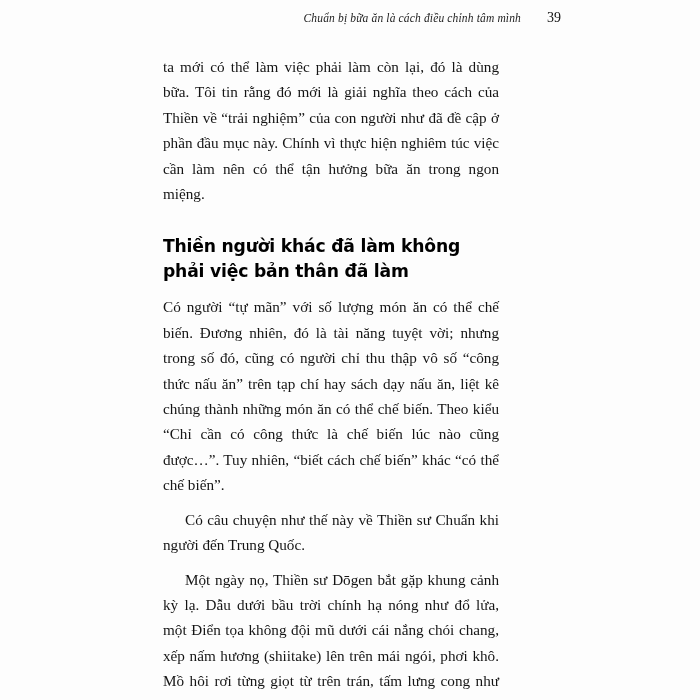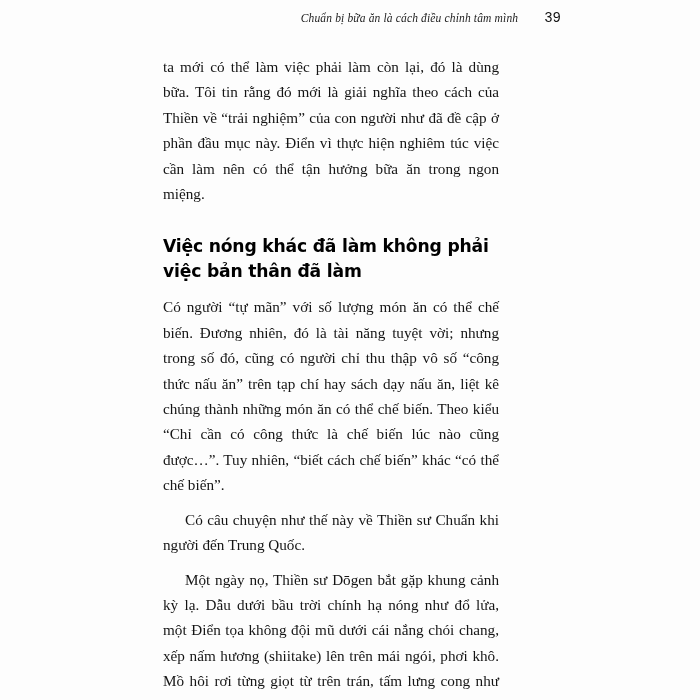--- a/index.html
+++ b/index.html
@@ -39,21 +39,21 @@
   }
   .running-head .rh-title {
     font-family: "Liberation Serif", serif;
     font-style: italic;
     font-size: 11.5px;
     letter-spacing: 0.15px;
     color: #1b1b1b;
     white-space: nowrap;
   }
   .running-head .rh-page {
-    font-family: Liberation Mono, monospace;
+    font-family: Liberation Serif, serif;
     font-size: 14px;
     color: #111111;
   }
   .body-col {
     margin-top: 22px;
     width: 336px;
   }
   p.para {
     margin: 0;
     font-size: 15.2px;
@@ -83,23 +83,23 @@
 <div class="page">
   <div class="page-inner">
 
     <div class="running-head">
       <span class="rh-title">Chuẩn bị bữa ăn là cách điều chỉnh tâm mình</span>
       <span class="rh-page">39</span>
     </div>
 
     <div class="body-col">
 
-      <p class="para">ta mới có thể làm việc phải làm còn lại, đó là dùng bữa. Tôi tin rằng đó mới là giải nghĩa theo cách của Thiền về “trải nghiệm” của con người như đã đề cập ở phần đầu mục này. Điển vì thực hiện nghiêm túc việc cần làm nên có thể tận hưởng bữa ăn trong ngon miệng.</p>
+      <p class="para">ta mới có thể làm việc phải làm còn lại, đó là dùng bữa. Tôi tin rằng đó mới là giải nghĩa theo cách của Thiền về “trải nghiệm” của con người như đã đề cập ở phần đầu mục này. Chính vì thực hiện nghiêm túc việc cần làm nên có thể tận hưởng bữa ăn trong ngon miệng.</p>
 
-      <h2 class="section-heading">Việc nóng khác đã làm không phải việc bản thân đã làm</h2>
+      <h2 class="section-heading">Thiền người khác đã làm không phải việc bản thân đã làm</h2>
 
       <p class="para">Có người “tự mãn” với số lượng món ăn có thể chế biến. Đương nhiên, đó là tài năng tuyệt vời; nhưng trong số đó, cũng có người chỉ thu thập vô số “công thức nấu ăn” trên tạp chí hay sách dạy nấu ăn, liệt kê chúng thành những món ăn có thể chế biến. Theo kiểu “Chỉ cần có công thức là chế biến lúc nào cũng được…”. Tuy nhiên, “biết cách chế biến” khác “có thể chế biến”.</p>
 
       <div class="gap-med"></div>
 
       <p class="para indent">Có câu chuyện như thế này về Thiền sư Chuẩn khi người đến Trung Quốc.</p>
 
       <div class="gap-med"></div>
 
       <p class="para indent">Một ngày nọ, Thiền sư Dōgen bắt gặp khung cảnh kỳ lạ. Dẫu dưới bầu trời chính hạ nóng như đổ lửa, một Điển tọa không đội mũ dưới cái nắng chói chang, xếp nấm hương (shiitake) lên trên mái ngói, phơi khô. Mồ hôi rơi từng giọt từ trên trán, tấm lưng cong như cây cung. Thấy vậy, Thiền sư</p>

